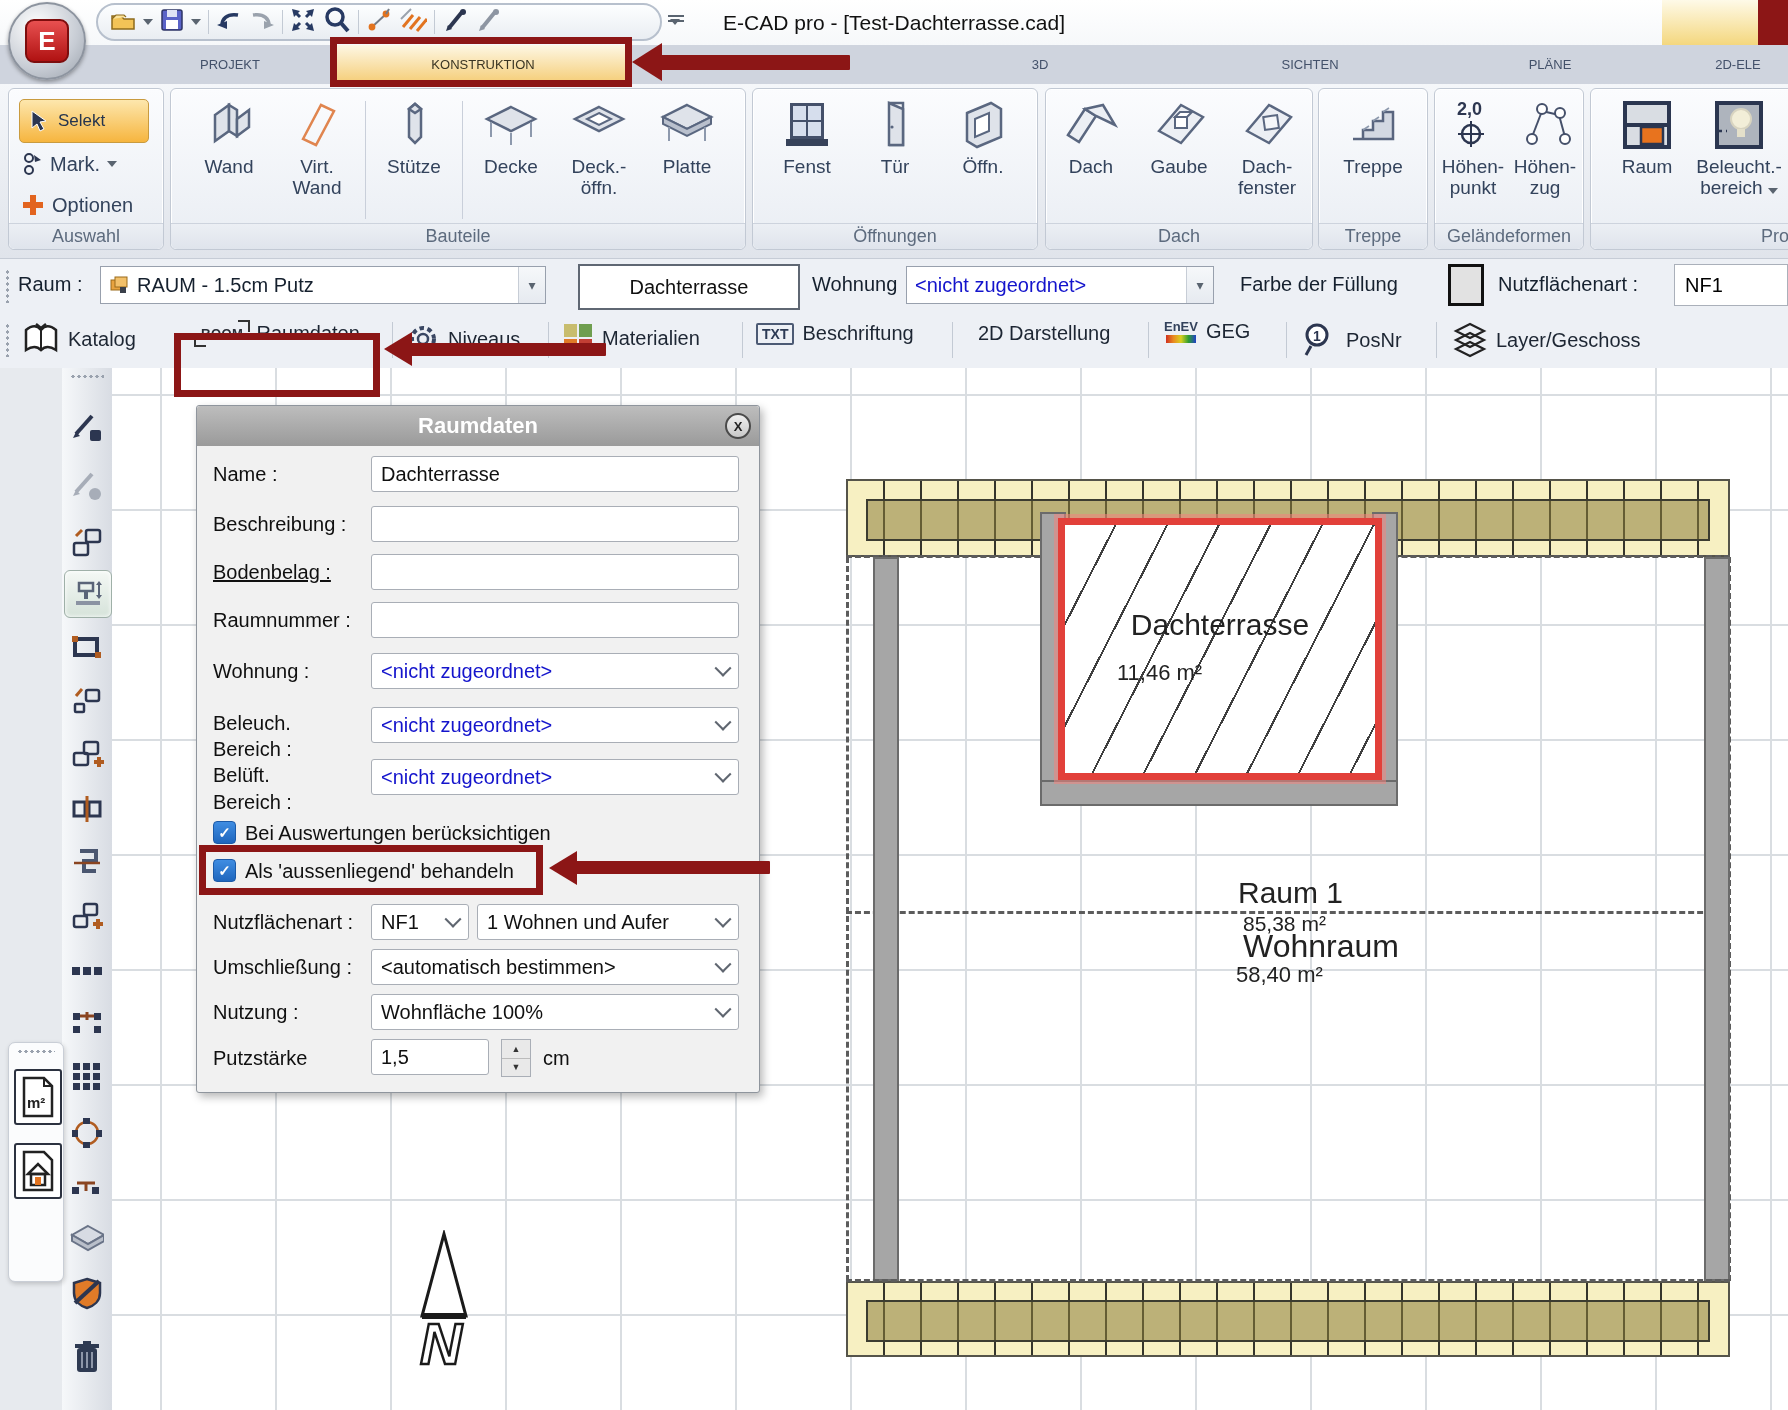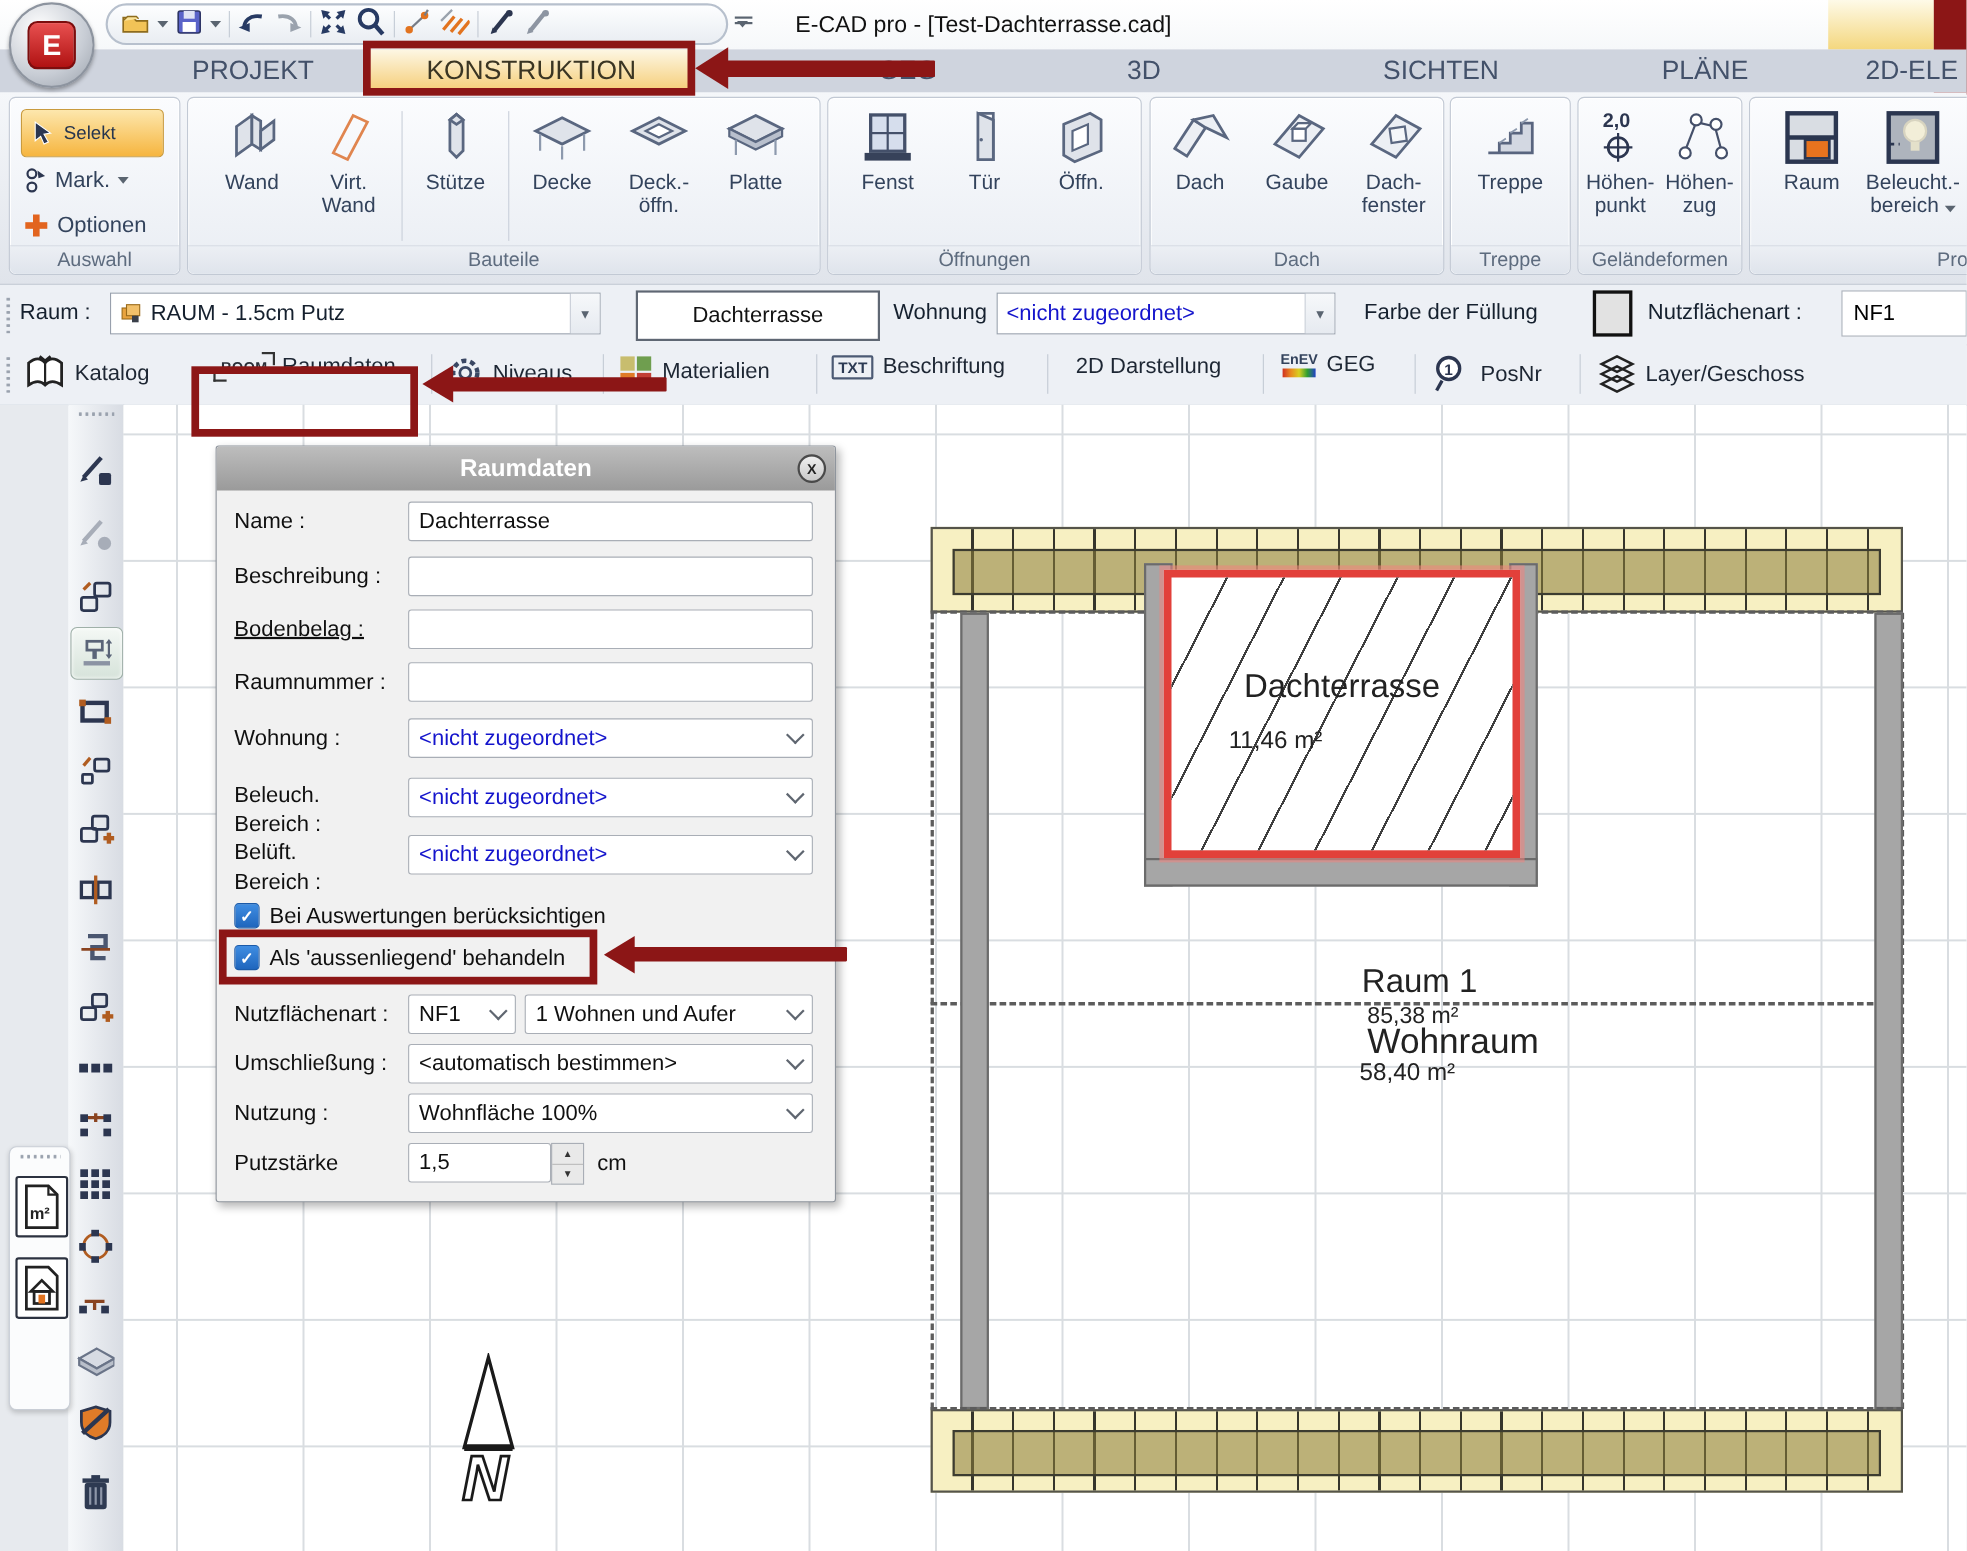--- a/index.html
+++ b/index.html
@@ -19,21 +19,21 @@
     border:2px solid #7d0d0d;color:#fff;font-size:26px;font-weight:bold;display:flex;align-items:center;justify-content:center;}
   .qat{left:96px;top:3px;width:566px;height:38px;border:2px solid #b7c0cd;border-radius:19px;
     background:linear-gradient(#fdfeff,#e9edf2);display:flex;align-items:center;padding:0 12px;gap:7px;box-sizing:border-box;}
   .qsep{width:1px;height:24px;background:#c3cad4;}
   .caret{width:0;height:0;border-left:5px solid transparent;border-right:5px solid transparent;border-top:6px solid #5a6470;}
   .menudots{left:668px;top:12px;width:16px;height:20px;}
   .menudots div{height:2px;background:#5a6470;margin:3px 0;}
 
   
   .tabstrip{left:0;top:45px;width:1788px;height:39px;background:#cfd4de;}
-  .tab{top:45px;height:39px;line-height:39px;text-align:center;font-size:24px;color:#43516a;}
+  .tab{top:45px;height:39px;line-height:39px;text-align:center;font-size:13px;color:#43516a;}
   .tab-active-bg{left:336px;top:45px;width:294px;height:39px;background:linear-gradient(#fdf7e4,#f5cc74);}
 
   
   .ribbon{left:0;top:84px;width:1788px;height:174px;background:linear-gradient(#f5f7fa,#e0e4eb);border-bottom:1px solid #bfc6d1;}
   .rgroup{position:absolute;top:88px;height:162px;background:linear-gradient(#fbfcfe,#e9edf3);
     border:1px solid #c2c9d4;border-radius:6px;box-shadow:inset 0 0 0 1px #ffffff;box-sizing:border-box;}
   .glabel{position:absolute;bottom:0;left:0;right:0;height:25px;line-height:25px;text-align:center;font-size:18px;color:#5d6b7e;
     background:linear-gradient(#eceff4,#dfe4ec);border-top:1px solid #cdd3dd;border-radius:0 0 6px 6px;}
   .gitems{position:absolute;top:8px;left:0;right:0;display:flex;justify-content:center;align-items:flex-start;}
   .rbtn{display:flex;flex-direction:column;align-items:center;width:88px;font-size:19px;color:#33435c;line-height:21px;text-align:center;}
@@ -827,21 +827,21 @@
       <span class="chev"></span>
     </div>
 
     <div class="dlab" style="top:594px;">Nutzung :</div>
     <div class="din" style="top:588px;">
       <span>Wohnfläche 100%</span>
       <span class="chev"></span>
     </div>
 
     <div class="dlab" style="top:640px;">Putzstärke</div>
-    <div class="din" style="top:633px;width:130px;">1,5</div>
+    <div class="din" style="top:633px;width:118px;">1,5</div>
     <div class="spin" style="left:304px;top:633px;">
       <div>▲</div>
       <div>▼</div>
     </div>
     <div class="dlab" style="left:346px;top:640px;">cm</div>
   </div>
 
   <div class="anno" style="left:330px;top:37px;width:302px;height:50px;"></div>
   <div class="ahead" style="left:632px;top:43px;"></div>
   <div class="abar" style="left:660px;top:55px;width:190px;height:15px;"></div>

